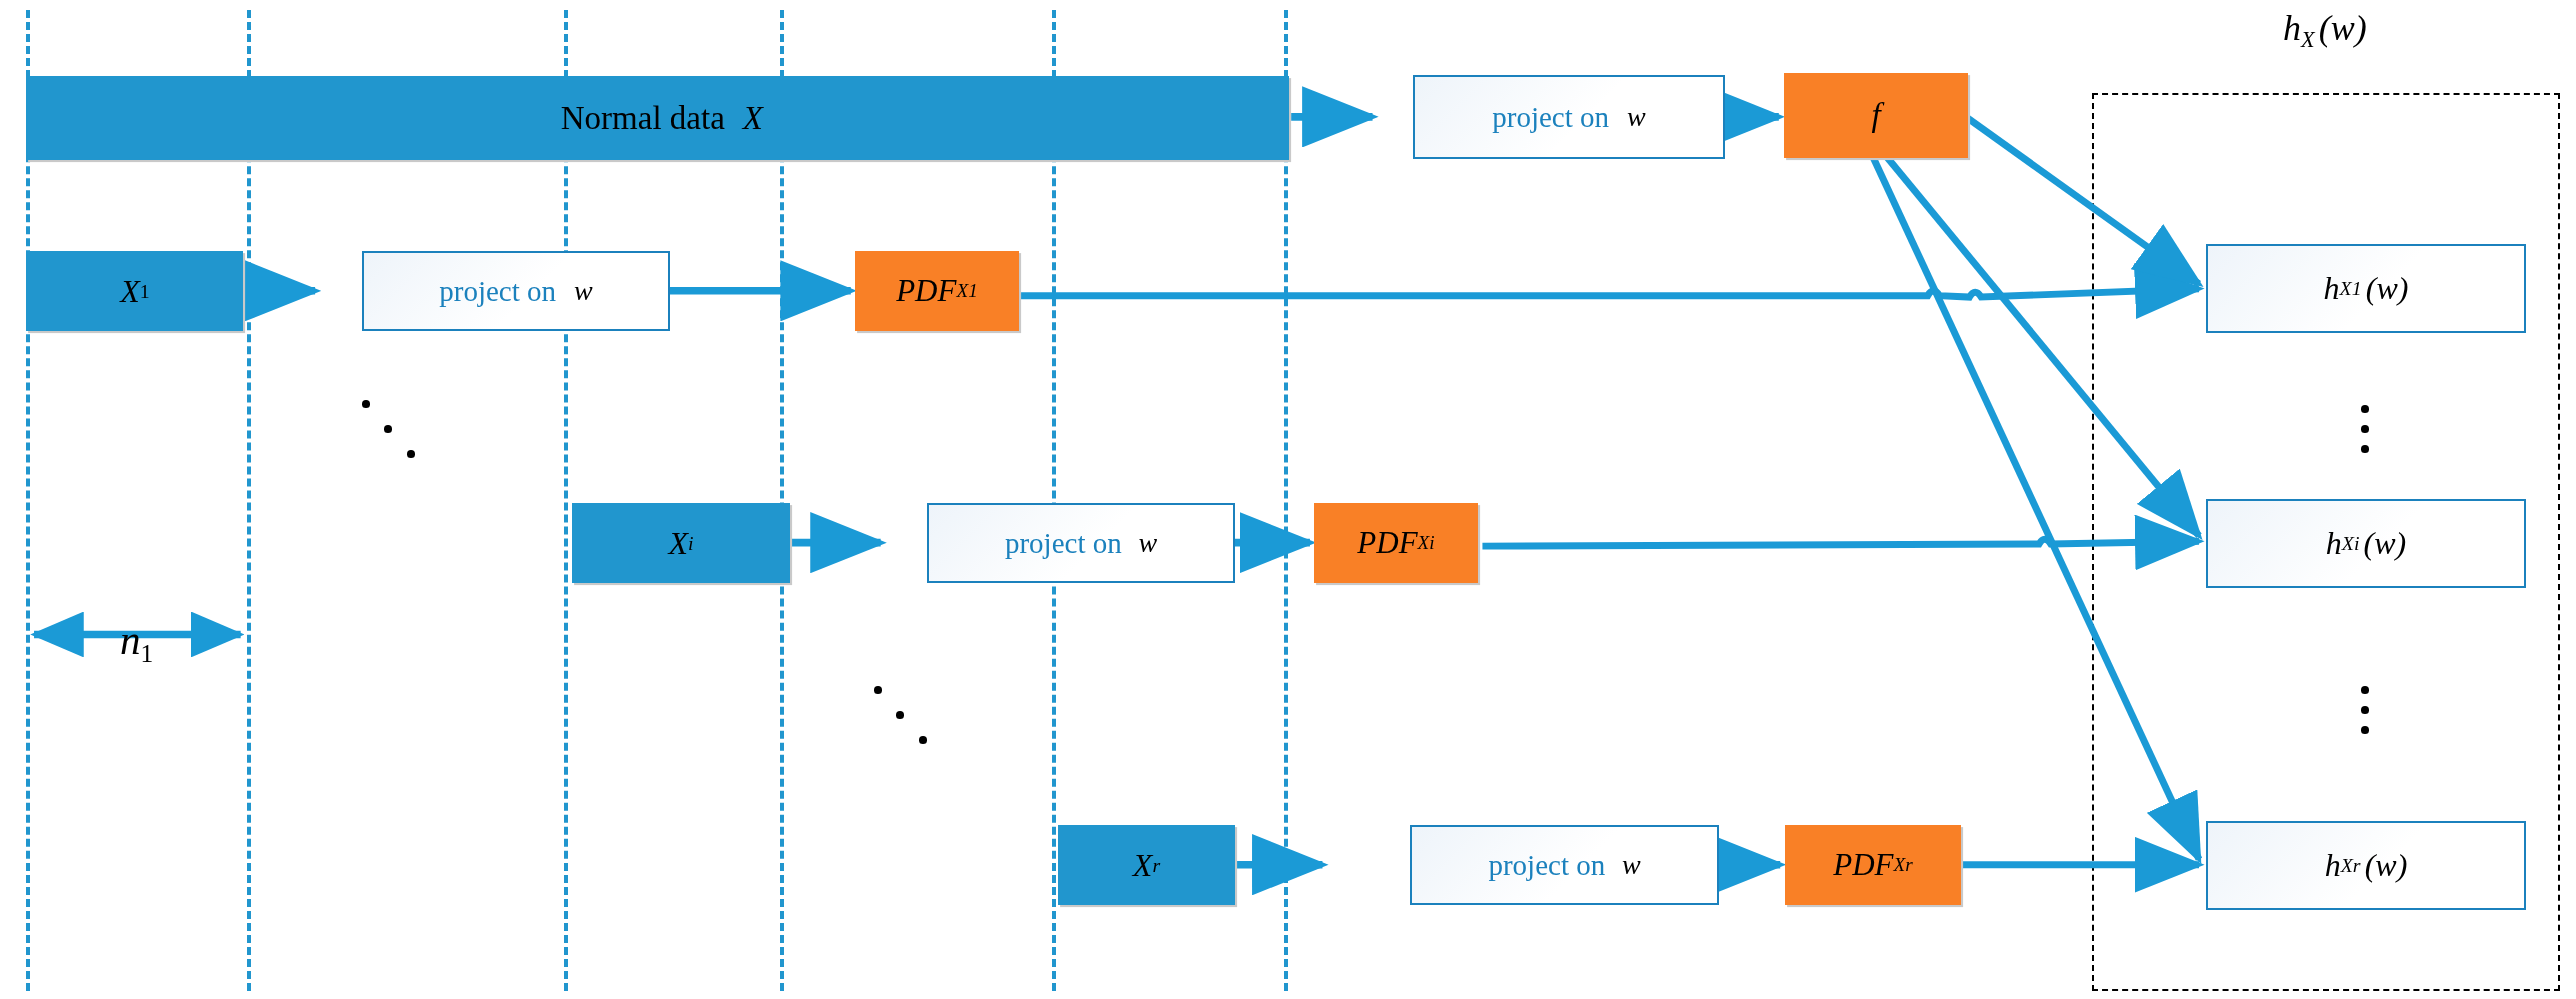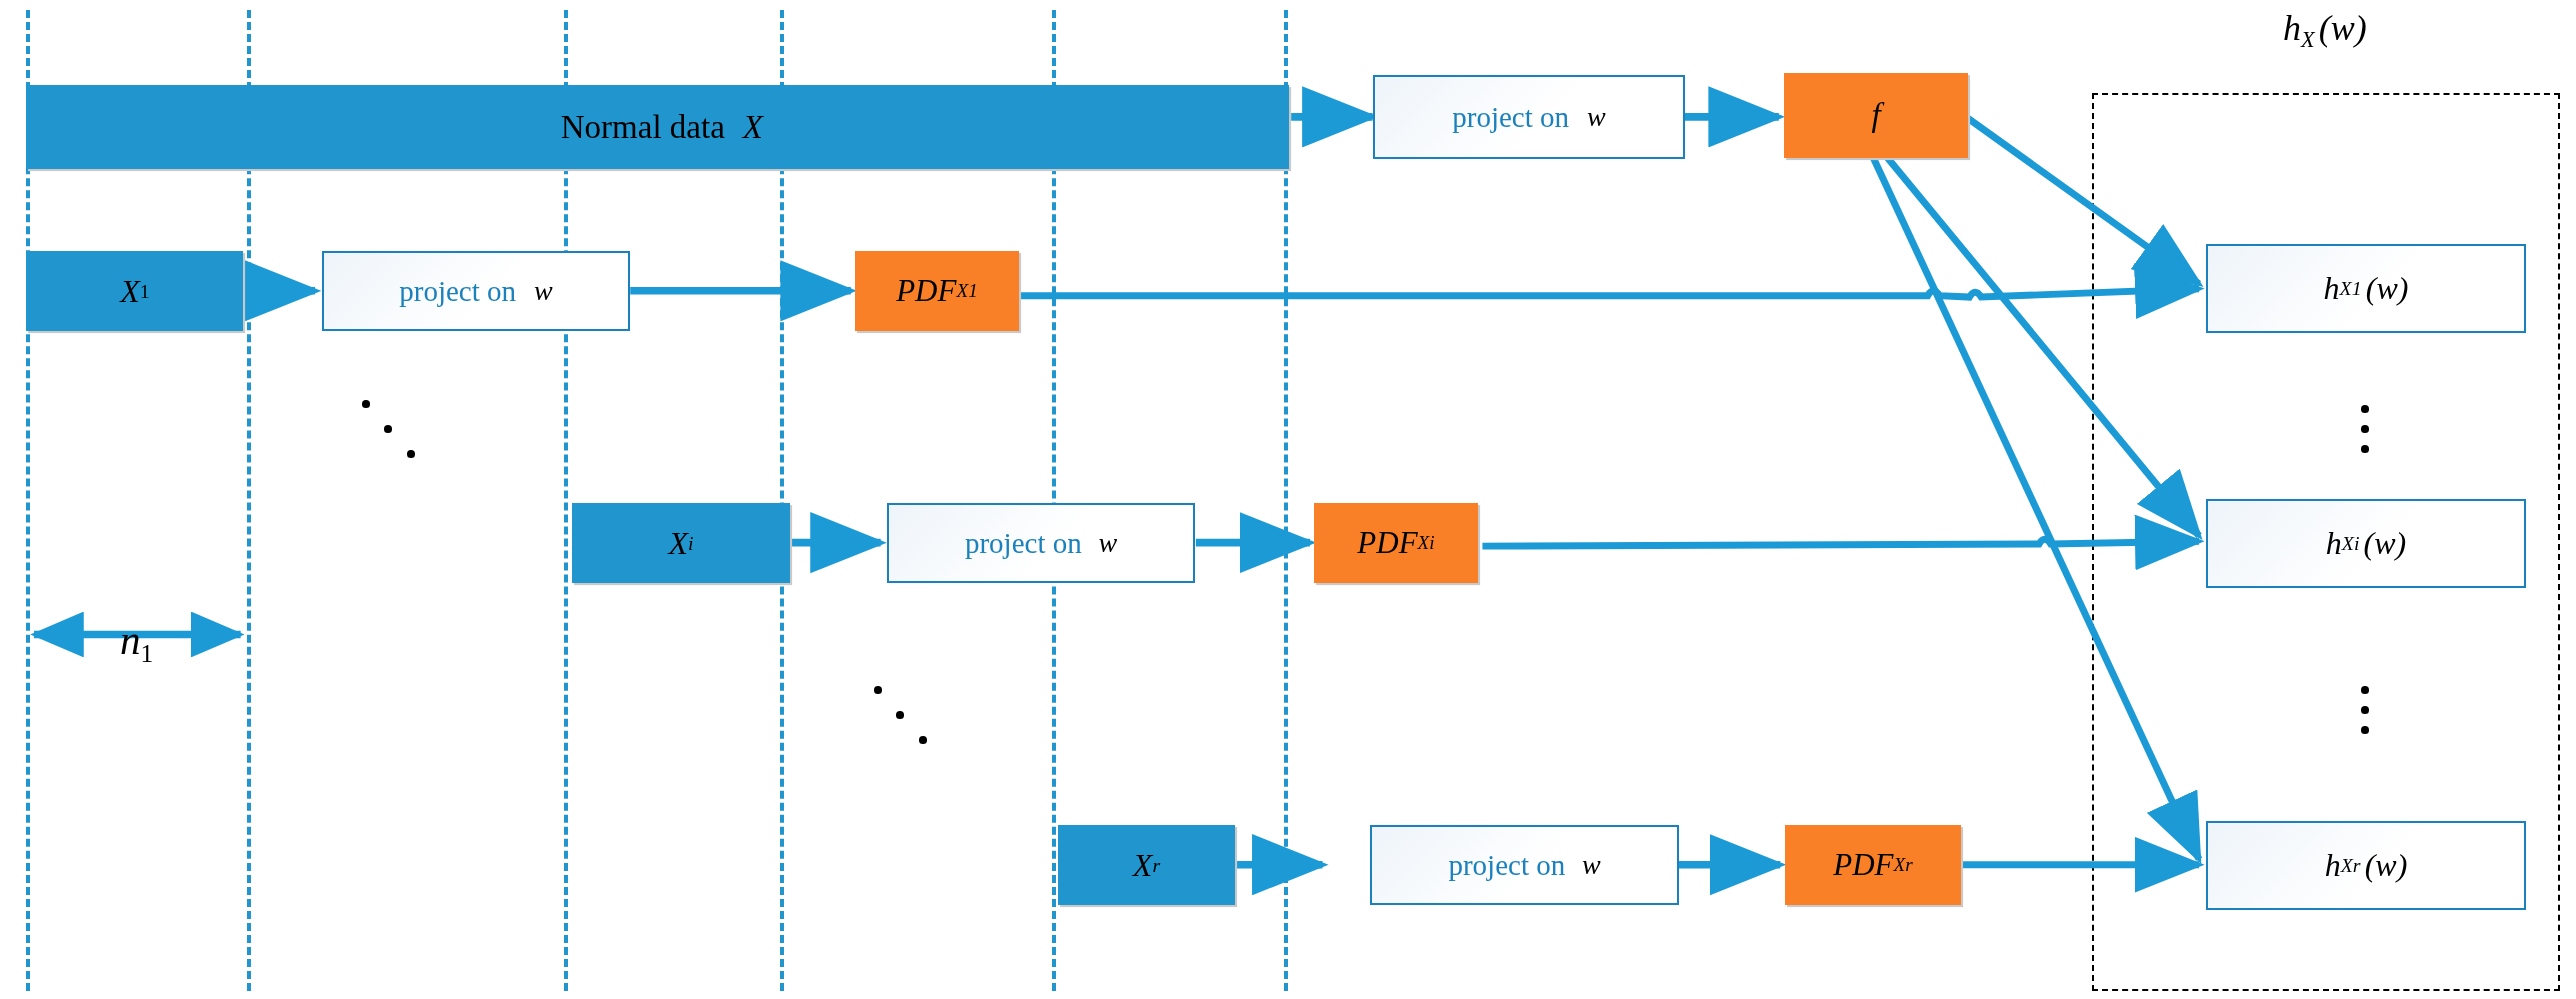--- a/index.html
+++ b/index.html
@@ -41,20 +41,21 @@
   .orange-block {
     background: #f98026;
     box-shadow: 2.1px 2.1px 0 0 #c9c9c9;
     color: #000000;
   }
   
   .proc-box {
     background: linear-gradient(135deg, #eef4fa 0%, #ffffff 55%, #ffffff 100%);
     border: 2.1px solid #1b81bd;
     color: #1b81bd;
+    margin-left: 40px;
   }
   .out-box {
     background: linear-gradient(135deg, #eef4fa 0%, #ffffff 55%, #ffffff 100%);
     border: 2.1px solid #1b81bd;
     color: #000000;
   }
   .lbl {
     display: inline-block;
   }
   .mathvar {
@@ -157,21 +158,21 @@
 
     <line x1="2820" y1="1243" x2="3160" y2="1243" stroke="#1b9ad6" stroke-width="10" marker-end="url(#ah)"></line>
 
     <line x1="2825" y1="168" x2="3160" y2="408" stroke="#1b9ad6" stroke-width="10" marker-end="url(#ah)"></line>
     <line x1="2700" y1="212" x2="3160" y2="770" stroke="#1b9ad6" stroke-width="10" marker-end="url(#ah)"></line>
     <line x1="2685" y1="212" x2="3160" y2="1235" stroke="#1b9ad6" stroke-width="10" marker-end="url(#ah)"></line>
 
     <line x1="48" y1="912" x2="345" y2="912" stroke="#1b9ad6" stroke-width="11" marker-end="url(#ahb)" marker-start="url(#ahl)"></line>
   </svg>
 
-  <div class="node blue-block" style="left:26.4px; top:85px; width:1263px; height:84px; font-size:33px;padding-left:8px;">
+  <div class="node blue-block" style="left:26.4px; top:76px; width:1263px; height:84px; font-size:33px;padding-left:8px;">
     <span class="lbl">Normal data</span>
     <span class="mathvar" style="margin-left:18px; font-size:33px;">X</span>
   </div>
 
   <div class="node proc-box" style="left:1373px; top:75px; width:312px; height:84px; font-size:29px;">
     <span class="lbl">project on</span>
     <span class="mathvar" style="margin-left:18px; font-size:28px;">w</span>
   </div>
 
   <div class="node orange-block" style="left:1784px; top:73px; width:184px; height:85px; font-size:33px;">

